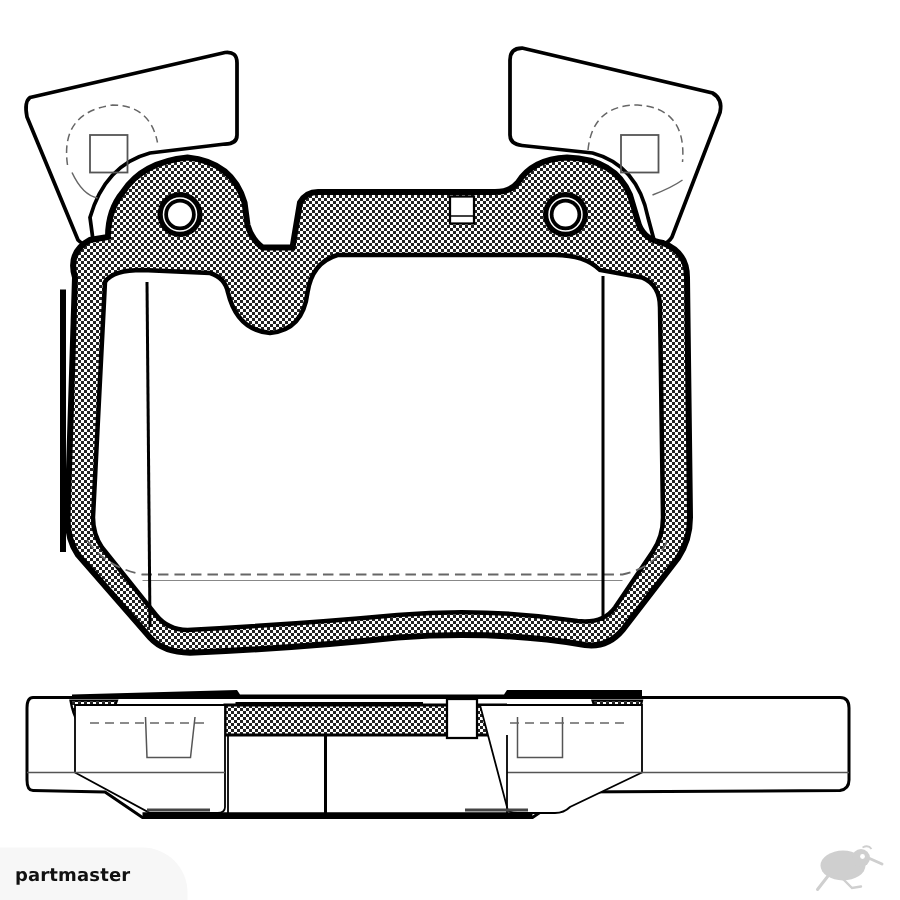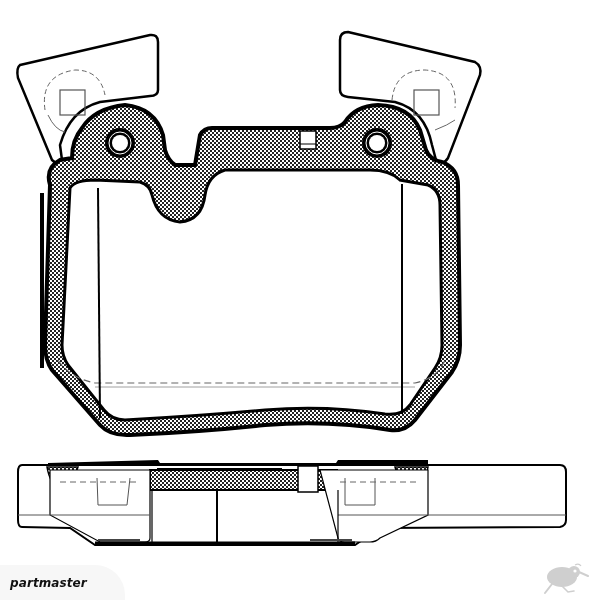--- a/index.html
+++ b/index.html
@@ -4,21 +4,21 @@
   <style>
     html, body { margin:0; padding:0; background:#ffffff; }
     body { width:600px; height:600px; position:relative; overflow:hidden; font-family:"DejaVu Sans", sans-serif; }
     #canvas { position:absolute; left:0; top:0; width:600px; height:600px; }
     .brand-tab {
       position:absolute; left:0; top:565px; width:125px; height:35px;
       background:#f7f7f7; border-top-right-radius:30px;
     }
     .brand-label {
       position:absolute; left:10px; top:576px; font-size:12px; font-weight:bold;
-      color:#111; letter-spacing:0.1px; font-family:"DejaVu Sans", sans-serif;font-style:italic;
+      color:#111; letter-spacing:0.1px; font-family:"DejaVu Sans", sans-serif;
     }
     .kiwi { position:absolute; left:538px; top:560px; width:52px; height:36px; }
   </style>
 </head>
 <body>
 
 <svg id="canvas" viewBox="0 0 600 600" xmlns="http://www.w3.org/2000/svg">
   <defs>
     <pattern id="hatch" width="4" height="4" patternUnits="userSpaceOnUse">
       <rect width="4" height="4" fill="#ffffff"></rect>

